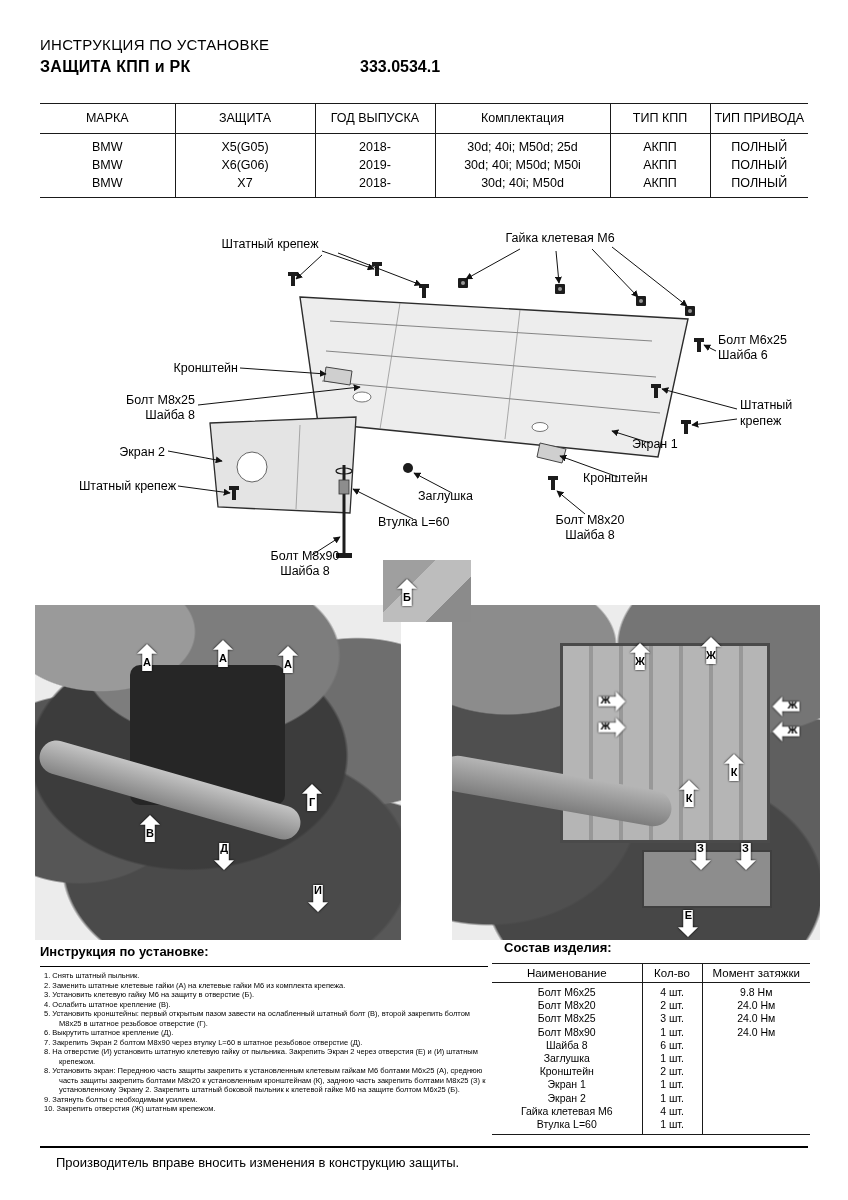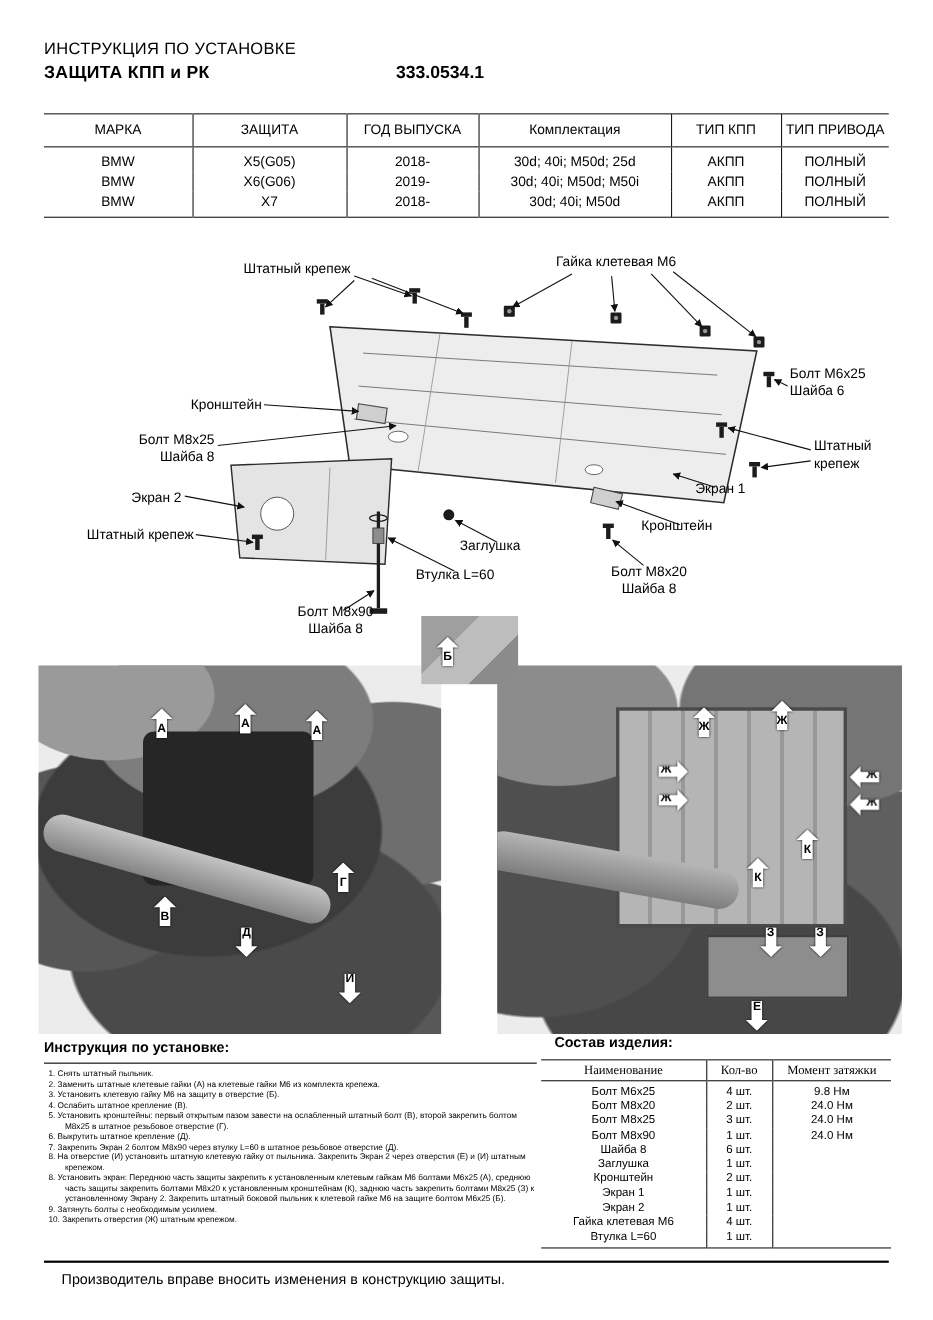--- a/index.html
+++ b/index.html
@@ -87,21 +87,21 @@
   
   .instructions { left:40px; top:944px; width:448px; }
   .sec-title { font-size:13px; font-weight:bold; }
   .inst-list { border-top:1px solid #000; margin-top:7px; padding:4px 2px 4px 4px; }
   .inst-item { font-size:7.5px; line-height:9.5px; padding-left:15px; text-indent:-15px; }
 
   .composition { left:492px; top:940px; width:318px; }
   .composition .sec-title { padding-left:12px; }
   .comp-table { width:318px; border-collapse:collapse; margin-top:8px; table-layout:fixed; }
   .comp-table { border-top:1px solid #1a1a1a; border-bottom:1px solid #1a1a1a; }
-  .comp-table th { font-size:11.5px; font-weight:normal; padding:3px 2px; border-bottom:1px solid #1a1a1a; text-align:center;font-family:Liberation Serif, serif; }
+  .comp-table th { font-size:11.5px; font-weight:normal; padding:3px 2px; border-bottom:1px solid #1a1a1a; text-align:center; }
   .comp-table td { font-size:10.5px; text-align:center; padding:0 2px; line-height:13.2px; }
   .comp-table th + th, .comp-table td + td { border-left:1px solid #1a1a1a; }
   .comp-table tbody tr:first-child td { padding-top:3px; }
   .comp-table tbody tr:last-child td  { padding-bottom:3px; }
   .k0{width:150px}.k1{width:60px}.k2{width:108px}
 
   
   .footer-rule { left:40px; top:1146px; width:768px; border-top:2px solid #000; }
   .footer-note    { left:40px; top:1155px; font-size:13px;margin-left:16px; }
   .footer-support { left:40px; top:1236px; font-size:11px; }

